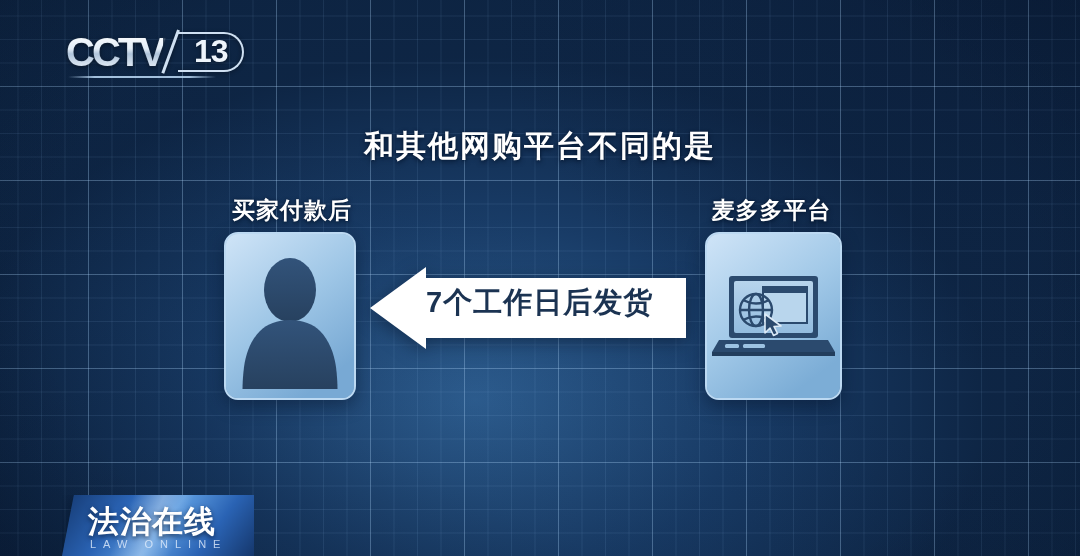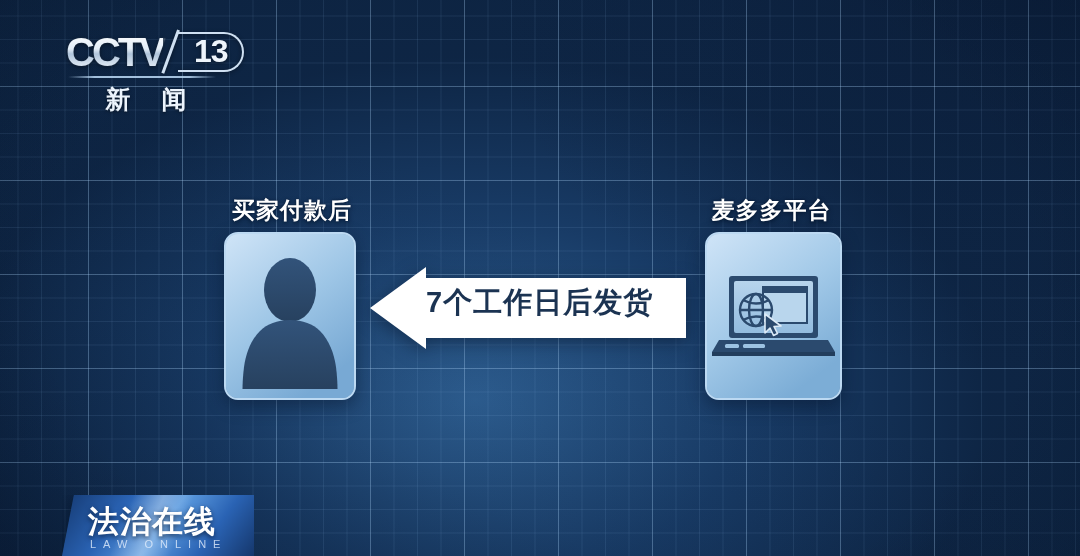--- a/index.html
+++ b/index.html
@@ -260,23 +260,23 @@
 
   <div id="logo-block">
     <div class="cctv-row">
       <span class="cctv-word">CCTV</span>
       <span class="cctv-13wrap">
         <span class="cctv-slash"></span>
         <span class="cctv-num">13</span>
       </span>
     </div>
     <div class="logo-underline"></div>
-    <div class="cctv-sub">新 闻</div>
-  </div>
-
+  </div>
+
+  <div id="headline">和其他网购平台不同的是</div>
 
   <div class="node-label" id="label-buyer">买家付款后</div>
   <div class="icon-panel" id="panel-buyer">
     <svg class="panel-svg" viewBox="0 0 128 164" preserveAspectRatio="xMidYMid slice">
       <defs>
         <linearGradient id="gPanelA" x1="0" y1="0" x2="0.6" y2="1">
           <stop offset="0%" stop-color="#cfe4f7"></stop>
           <stop offset="55%" stop-color="#9ec6e6"></stop>
           <stop offset="100%" stop-color="#78a9d4"></stop>
         </linearGradient>

